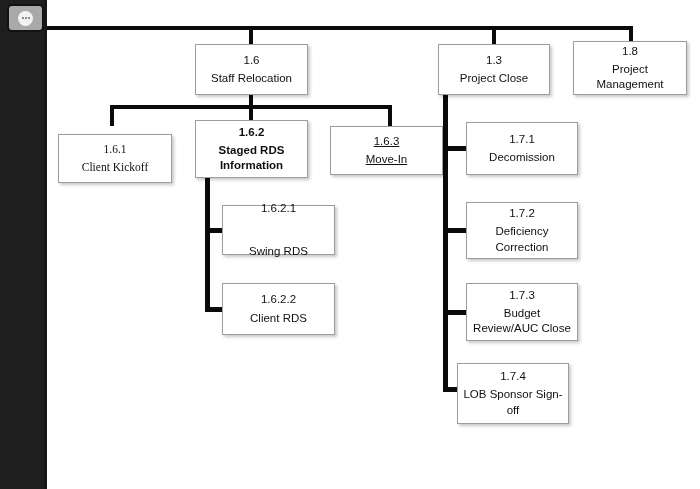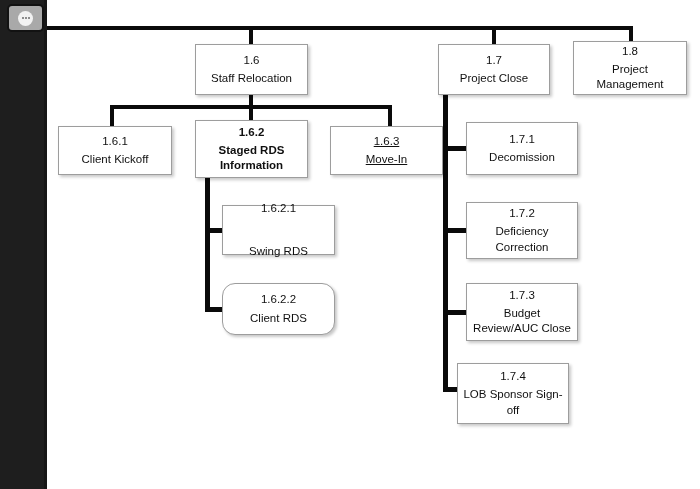--- a/index.html
+++ b/index.html
@@ -137,44 +137,44 @@
     <div class="conn" style="left: 396px; top: 146px; width: 23px; height: 5px; background: rgb(10, 10, 10);"></div>
     <div class="conn" style="left: 396px; top: 228px; width: 23px; height: 5px; background: rgb(10, 10, 10);"></div>
     <div class="conn" style="left: 396px; top: 310px; width: 23px; height: 5px; background: rgb(10, 10, 10);"></div>
     <div class="conn" style="left: 396px; top: 387px; width: 23px; height: 5px; background: rgb(10, 10, 10);"></div>
 
     <div class="node" style="left: 148px; top: 44px; width: 113px; height: 51px;">
       <span class="code">1.6</span>
       <span class="label">Staff Relocation</span>
     </div>
     <div class="node" style="left: 391px; top: 44px; width: 112px; height: 51px;">
-      <span class="code">1.7</span>
+      <span class="code">1.3</span>
       <span class="label">Project Close</span>
     </div>
     <div class="node" style="left: 526px; top: 41px; width: 114px; height: 54px;">
       <span class="code">1.8</span>
       <span class="label">Project Management</span>
     </div>
-    <div class="node" style="left: 11px; top: 126px; width: 114px; height: 49px;">
+    <div class="node" style="left: 11px; top: 134px; width: 114px; height: 49px; font-family: Liberation Serif, serif;">
       <span class="code">1.6.1</span>
       <span class="label">Client Kickoff</span>
     </div>
     <div class="node" style="left: 148px; top: 120px; width: 113px; height: 58px; font-weight: bold;">
       <span class="code">1.6.2</span>
       <span class="label">Staged RDS Information</span>
     </div>
     <div class="node" style="left: 283px; top: 126px; width: 113px; height: 49px; text-decoration: underline;">
       <span class="code">1.6.3</span>
       <span class="label">Move-In</span>
     </div>
     <div class="node" style="left: 175px; top: 205px; width: 113px; height: 50px; gap: 24px;">
       <span class="code">1.6.2.1</span>
       <span class="label">Swing RDS</span>
     </div>
-    <div class="node" style="left: 175px; top: 283px; width: 113px; height: 52px; border-radius: 13px;">
+    <div class="node" style="left: 175px; top: 283px; width: 113px; height: 52px;">
       <span class="code">1.6.2.2</span>
       <span class="label">Client RDS</span>
     </div>
     <div class="node" style="left: 419px; top: 122px; width: 112px; height: 53px;">
       <span class="code">1.7.1</span>
       <span class="label">Decomission</span>
     </div>
     <div class="node" style="left: 419px; top: 202px; width: 112px; height: 57px;">
       <span class="code">1.7.2</span>
       <span class="label">Deficiency Correction</span>

